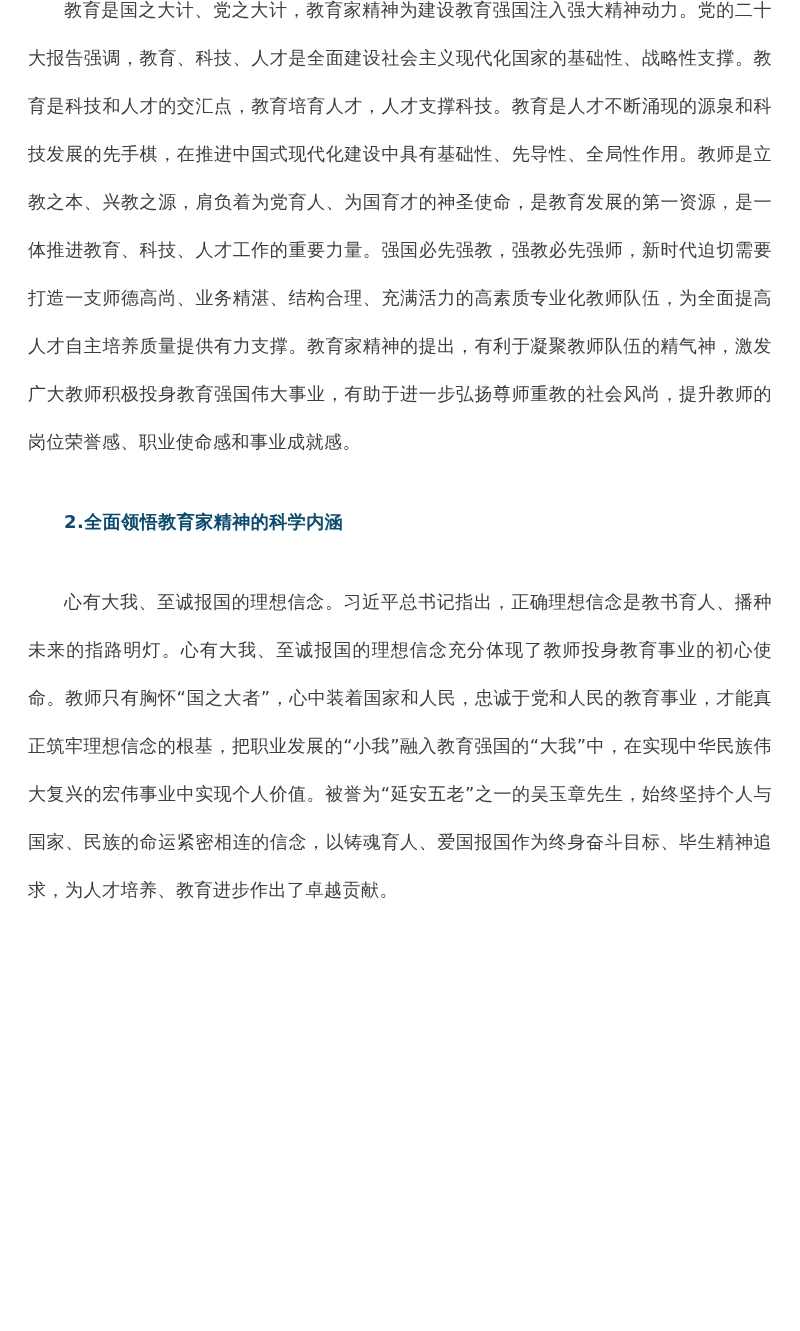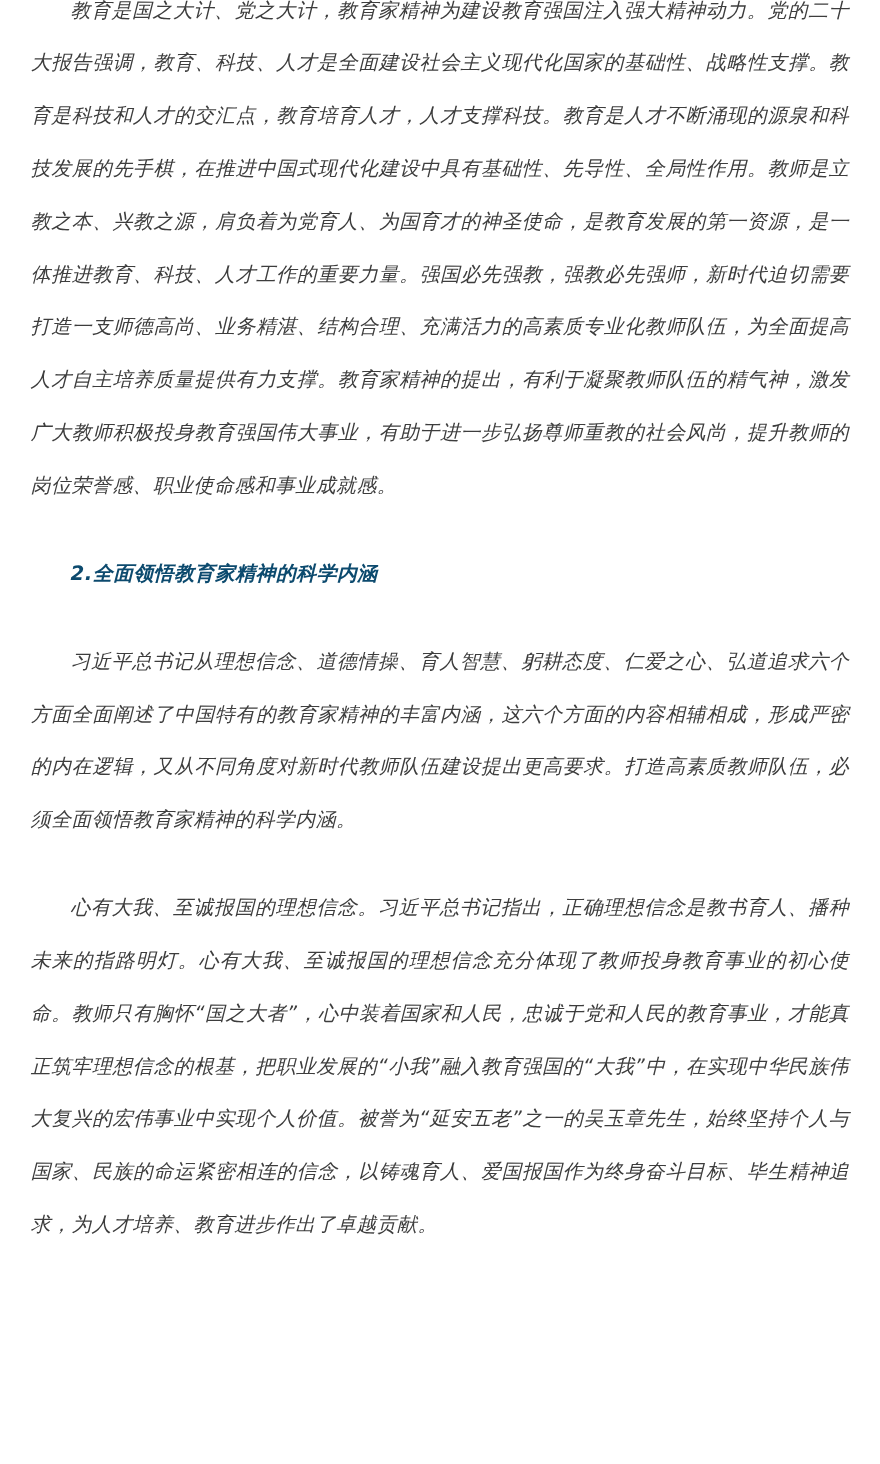--- a/index.html
+++ b/index.html
@@ -12,21 +12,20 @@
     background: #ffffff;
     overflow: hidden;
     font-family: "DejaVu Sans", sans-serif;
   }
   .page {
     position: relative;
     width: 800px;
     height: 1138px;
     overflow: hidden;
     background: #ffffff;
-    font-style: italic;
   }
   .content {
     margin-top: -14px;
     padding: 0 28px;
     color: #3d3d3d;
     font-size: 18px;
     line-height: 48px;
     text-align: justify;
     letter-spacing: 0.5px;
   }
@@ -53,20 +52,19 @@
     letter-spacing: 2px;
   }
 </style>
 </head>
 <body>
 
 <div class="page">
   <div class="content">
     <p class="para">教育是国之大计、党之大计，教育家精神为建设教育强国注入强大精神动力。党的二十大报告强调，教育、科技、人才是全面建设社会主义现代化国家的基础性、战略性支撑。教育是科技和人才的交汇点，教育培育人才，人才支撑科技。教育是人才不断涌现的源泉和科技发展的先手棋，在推进中国式现代化建设中具有基础性、先导性、全局性作用。教师是立教之本、兴教之源，肩负着为党育人、为国育才的神圣使命，是教育发展的第一资源，是一体推进教育、科技、人才工作的重要力量。强国必先强教，强教必先强师，新时代迫切需要打造一支师德高尚、业务精湛、结构合理、充满活力的高素质专业化教师队伍，为全面提高人才自主培养质量提供有力支撑。教育家精神的提出，有利于凝聚教师队伍的精气神，激发广大教师积极投身教育强国伟大事业，有助于进一步弘扬尊师重教的社会风尚，提升教师的岗位荣誉感、职业使命感和事业成就感。</p>
     <p class="para heading">2.全面领悟教育家精神的科学内涵</p>
-    <p class="para">习近平总书记从理想信念、道德情操、育人智慧、躬耕态度、仁爱之心、弘道追求六个方面全面阐述了中国特有的教育家精神的丰富内涵，这六个方面的内容相辅相成，形成严密的内在逻辑，又从不同角度对新时代教师队伍建设提出更高要求。打造高素质教师队伍，必须全面领悟教育家精神的科学内涵。</p>
     <p class="para">心有大我、至诚报国的理想信念。习近平总书记指出，正确理想信念是教书育人、播种未来的指路明灯。心有大我、至诚报国的理想信念充分体现了教师投身教育事业的初心使命。教师只有胸怀“国之大者”，心中装着国家和人民，忠诚于党和人民的教育事业，才能真正筑牢理想信念的根基，把职业发展的“小我”融入教育强国的“大我”中，在实现中华民族伟大复兴的宏伟事业中实现个人价值。被誉为“延安五老”之一的吴玉章先生，始终坚持个人与国家、民族的命运紧密相连的信念，以铸魂育人、爱国报国作为终身奋斗目标、毕生精神追求，为人才培养、教育进步作出了卓越贡献。</p>
   </div>
 
   <div class="preview-footer">
     <span>剩余3页</span>
   </div>
 </div>
 
 </body></html>

